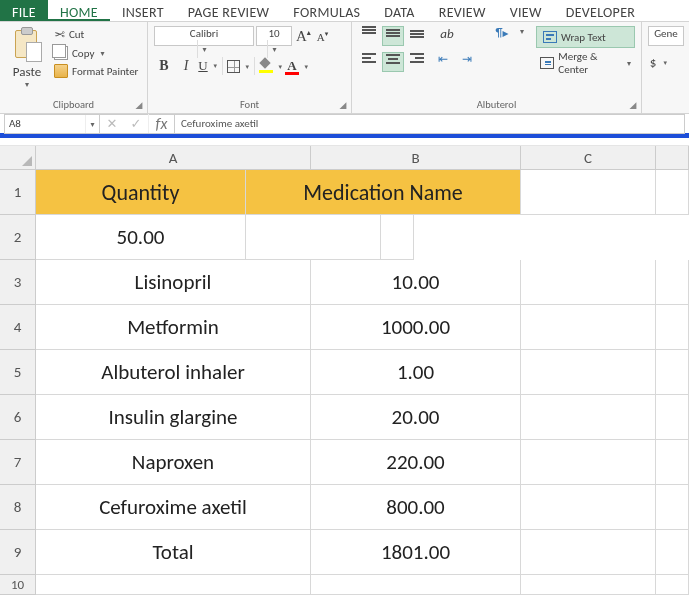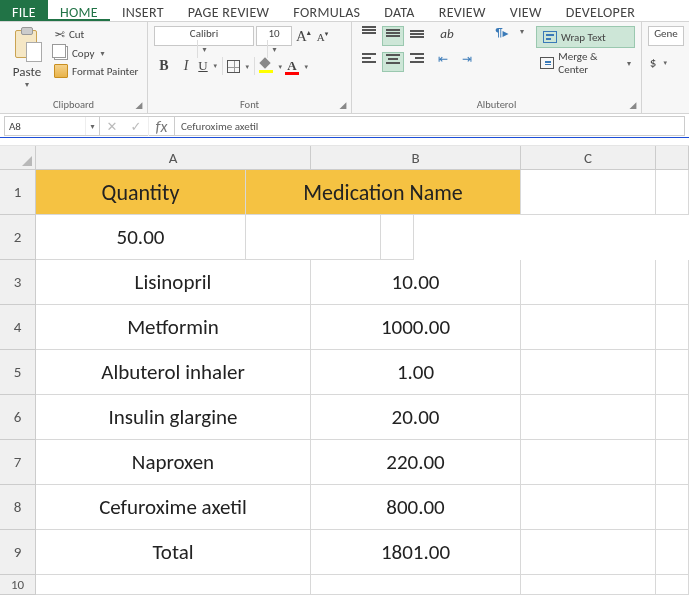--- a/index.html
+++ b/index.html
@@ -87,21 +87,21 @@
   .merge-ic::before{content:"";position:absolute;left:4px;top:3px;width:6px;height:1.5px;background:#3a7ab8;}
   .merge-ic::after{content:"";position:absolute;left:4px;bottom:3px;width:6px;height:1.5px;background:#3a7ab8;}
   .align-right-col{display:flex;flex-direction:column;gap:4px;margin-left:8px;}
 
   
   .num-top { display:flex; gap:2px; align-items:center;}
   .num-combo { width:36px; }
   .dollar { font-size:13px;}
 
   
-  .fbar { display:flex; height:24px; border-bottom:1px solid #1d4ed8; background:#fff; }
+  .fbar { display:flex; align-items:center; height:24px; border-bottom:5px solid #1d4ed8; background:#fff; }
   .namebox { width:96px; border:1px solid #ccc; margin:2px 0 2px 4px; height:20px; display:flex; align-items:center;}
   .namebox span.val { flex:1; padding:0 4px; font-size:11px;}
   .namebox .dd { width:14px; text-align:center; font-size:8px; color:#666; border-left:1px solid #eee; cursor:pointer; height:100%; line-height:18px;}
   .fx-btns { display:flex; align-items:center; border:1px solid #ccc; border-left:none; height:20px; margin:2px 0;}
   .fx-btn { width:24px; text-align:center; color:#bbb; font-size:13px; cursor:pointer;}
   .fx-lbl { width:26px; text-align:center; font-style:italic; font-size:16px; color:#777; border-left:1px solid #eee;}
   .fx-input { flex:1; border:1px solid #ccc; border-left:none; height:20px; margin:2px 4px 2px 0; padding:0 6px; font-size:11px; display:flex; align-items:center; color:#555;}
 
   
   .grid { position:relative; }

